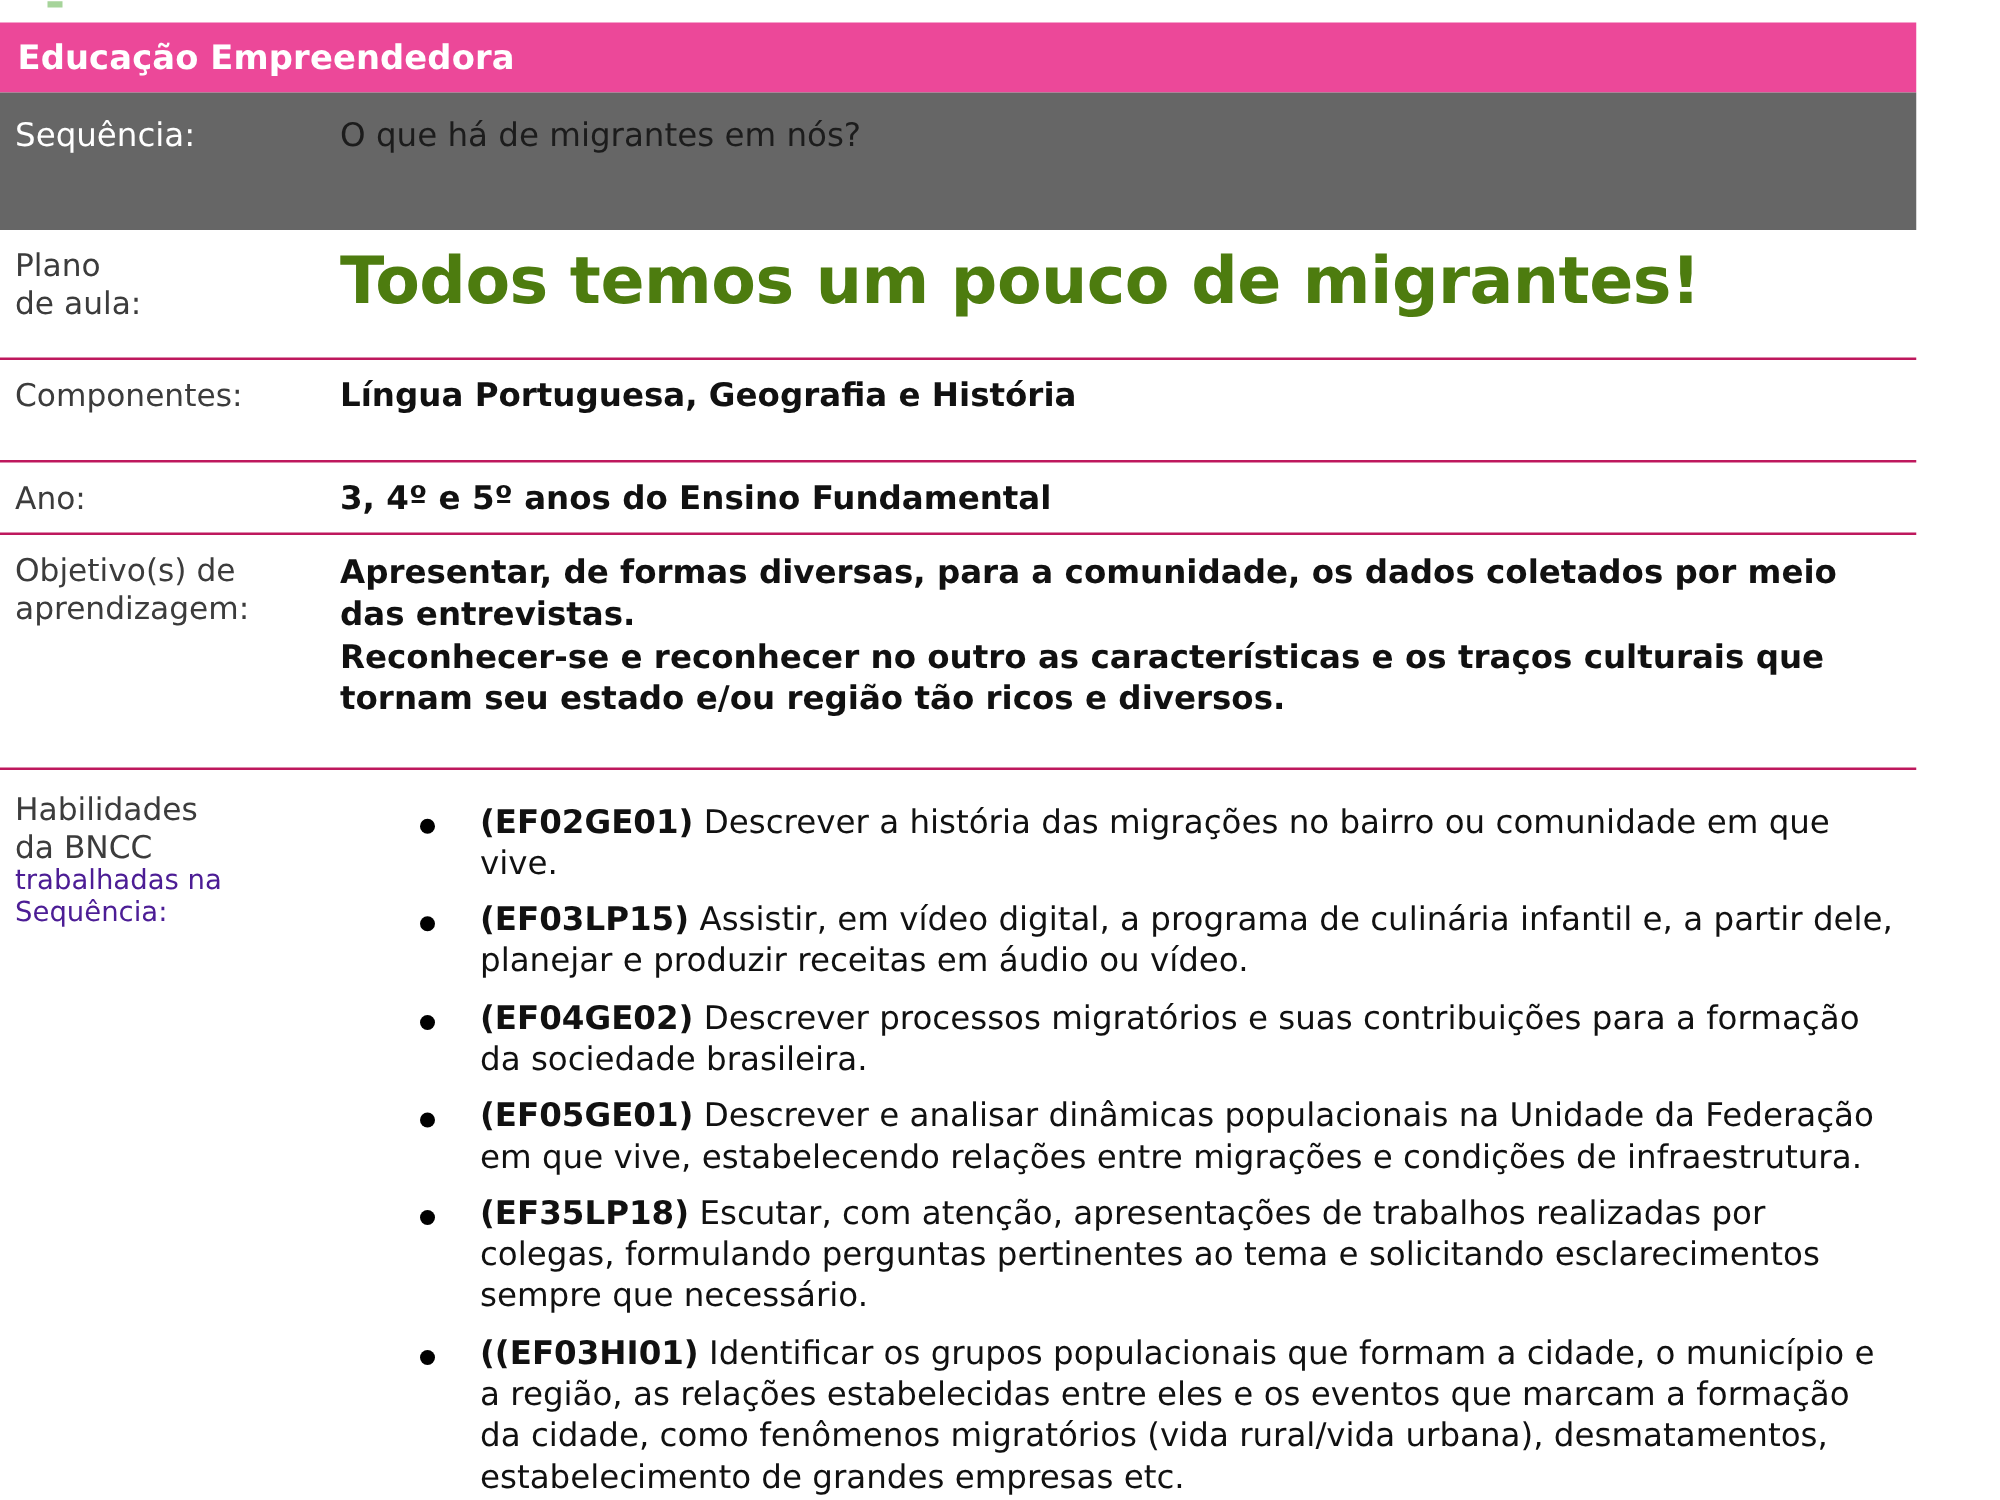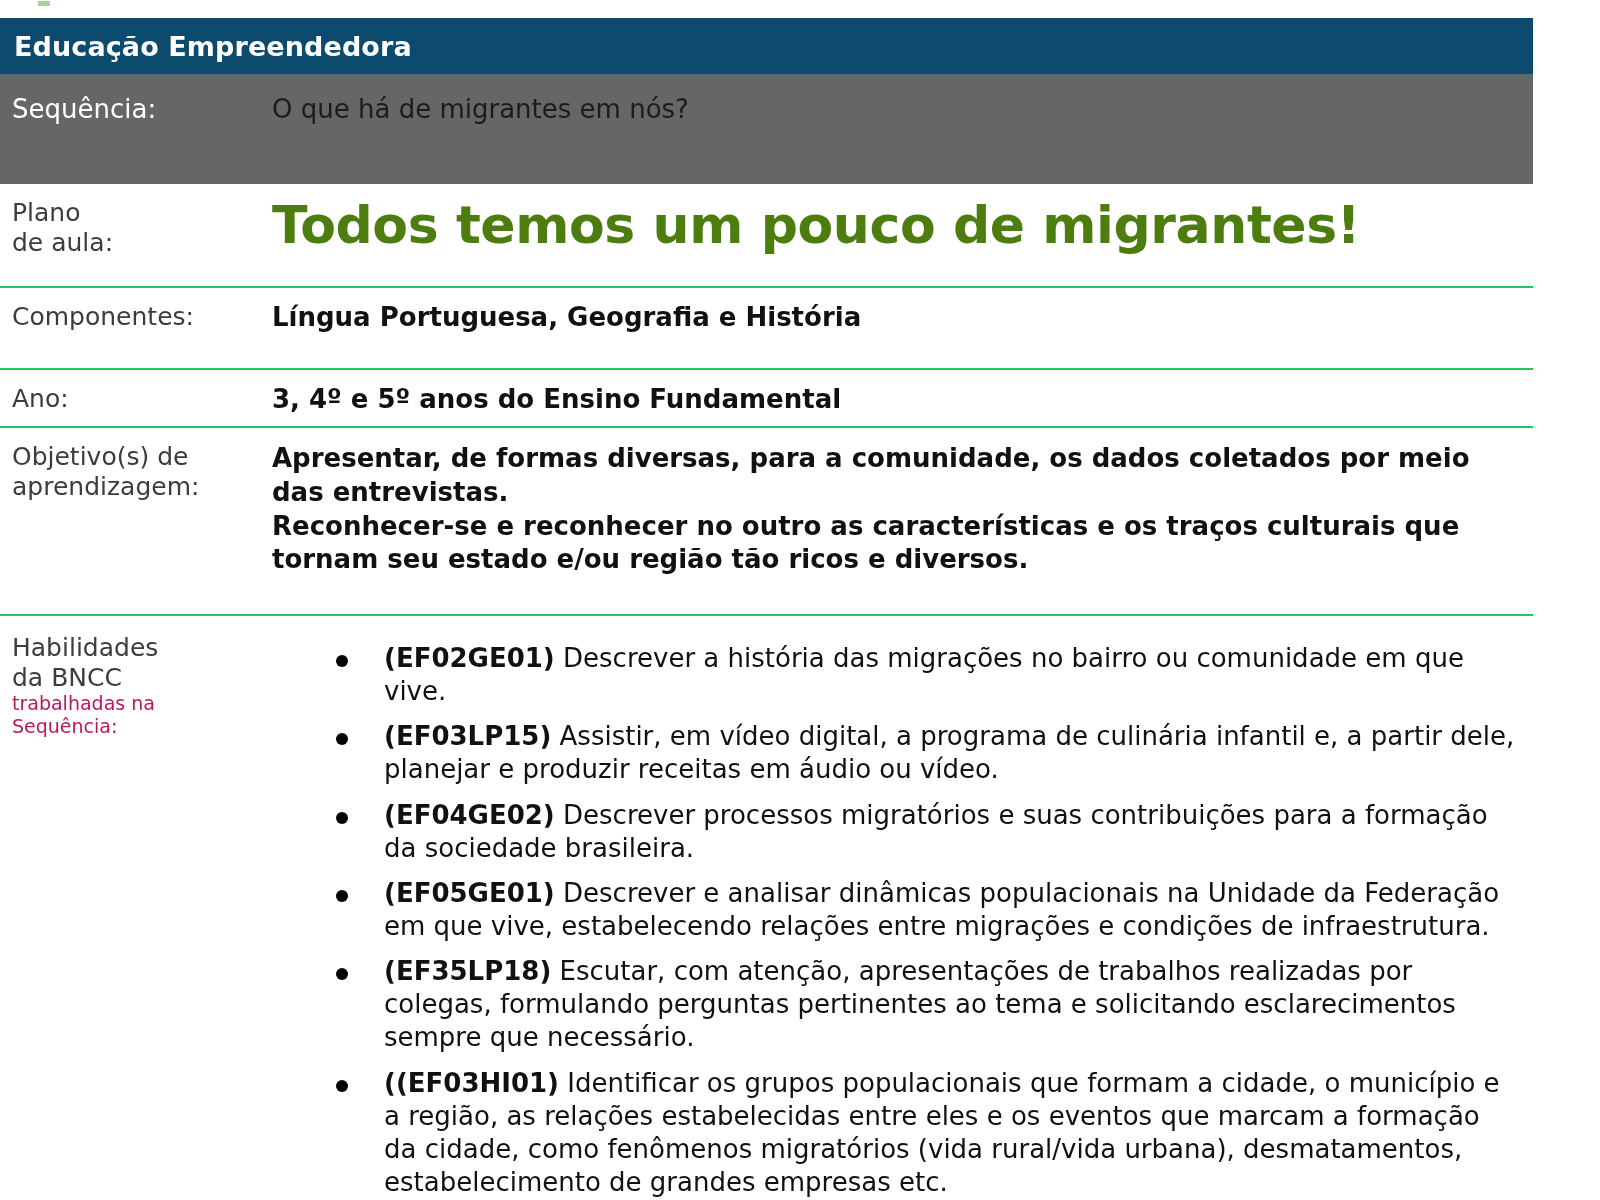--- a/index.html
+++ b/index.html
@@ -34,21 +34,21 @@
 
   .doc {
     position: absolute;
     left: 0;
     top: 18px;
     width: 1533px;
   }
 
   
   .brand-bar {
-    background: #0c4a6e;
+    background: #ec4899;
     height: 56px;
     display: flex;
     align-items: center;
     padding-left: 14px;
     box-sizing: border-box;
   }
   .brand-bar .brand-text {
     color: #ffffff;
     font-size: 27px;
     font-weight: bold;
@@ -78,40 +78,40 @@
     color: #1c1c1c;
     font-size: 26px;
     font-weight: 400;
     line-height: 1.18;
   }
 
   
   .row {
     display: flex;
     align-items: flex-start;
-    border-bottom: 2px solid #22c55e;
+    border-bottom: 2px solid #be185d;
     box-sizing: border-box;
   }
   .row.no-rule { border-bottom: none; gap: 44px; }
 
   .row .label {
     width: 272px;
     flex: 0 0 272px;
     padding-left: 12px;
     box-sizing: border-box;
     color: #3c3c3c;
     font-size: 25px;
     font-weight: 400;
     line-height: 1.18;
   }
   .row .label .sub {
     display: block;
-    font-size: 19px;
+    font-size: 22px;
     line-height: 1.2;
-    color: #be185d;
+    color: #4c1d95;
   }
   .row .value {
     flex: 1 1 auto;
     padding-right: 16px;
     box-sizing: border-box;
     color: #111111;
   }
 
   
   .row-plano { height: 104px; padding-top: 14px; }

